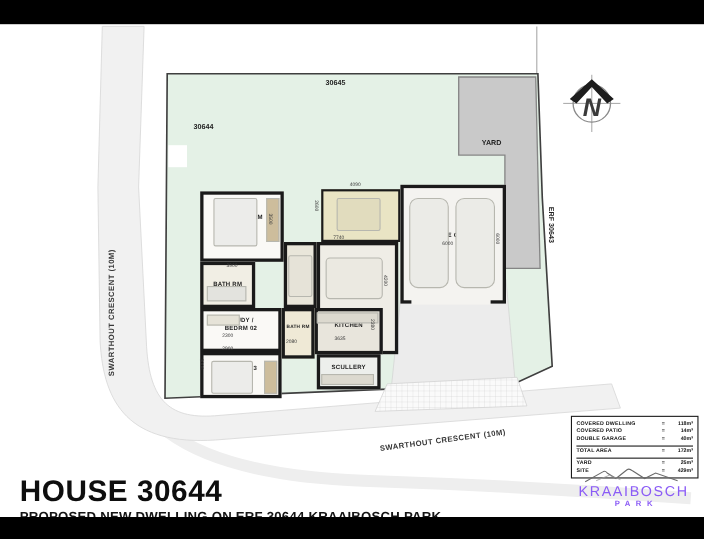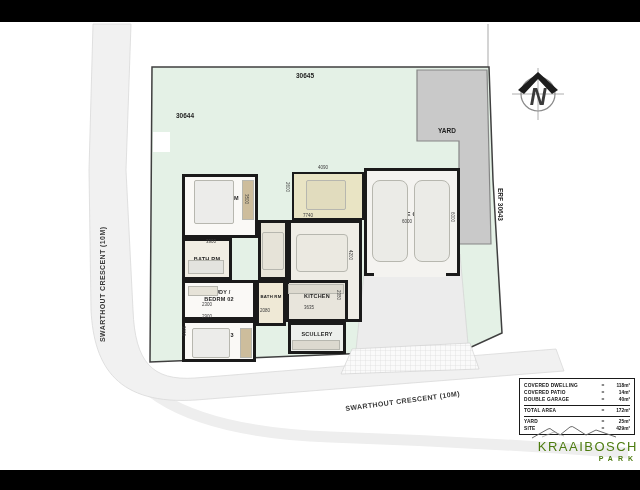--- a/index.html
+++ b/index.html
@@ -27,21 +27,21 @@
         height:7px;line-height:7px;}
   .trow .tl{flex:1;text-align:left;letter-spacing:.2px;}
   .trow .te{width:10px;text-align:center;}
   .trow .tv{width:22px;text-align:right;}
   .trule{border-top:1px solid #1a1a1a;margin:1.5px 0;}
   
   #title-block{position:absolute;left:18px;top:410px;}
   #main-title{font-size:27px;font-weight:800;letter-spacing:.5px;color:#0e0e0e;line-height:1.1;}
   #sub-title{font-size:12px;font-weight:700;color:#141414;letter-spacing:.2px;margin-top:1px;}
   
-  #logo{position:absolute;left:514px;top:402px;width:124px;text-align:right;color:#4d7c0f;}
+  #logo{position:absolute;left:514px;top:402px;width:124px;text-align:center;color:#8b5cf6;}
   #logo-brand{font-size:13px;letter-spacing:1.5px;font-weight:400;line-height:1.05;}
   #logo-sub{font-size:7px;font-weight:700;letter-spacing:5px;margin-top:1px;padding-left:5px;}
   #compass{position:absolute;left:510px;top:44px;}
 </style>
 </head>
 <body>
 
 <div id="canvas">
   <div class="bar" style="top:0;height:22px"></div>
   <div class="bar" style="top:470px;height:20px"></div>
@@ -188,15 +188,19 @@
 
     <div id="logo">
       <svg width="96" height="16" viewBox="0 0 96 16" style="margin:0 auto">
         <path d="M4,14 L20,5 Q22,3.5 24,6 L32,11 L42,3 Q44,1.5 47,4 L58,11 L68,6 L88,13" fill="none" stroke="#6a6a6a" stroke-width="1"></path>
         <path d="M14,13 L26,8 L36,12" fill="none" stroke="#9a9a9a" stroke-width="0.7"></path>
       </svg>
       <div id="logo-brand">KRAAIBOSCH</div>
       <div id="logo-sub">PARK</div>
     </div>
 
+    <div id="title-block">
+      <div id="main-title">HOUSE 30644</div>
+      <div id="sub-title">PROPOSED NEW DWELLING ON ERF 30644 KRAAIBOSCH PARK</div>
+    </div>
 
   </div>
 </div>
 
 </body></html>

